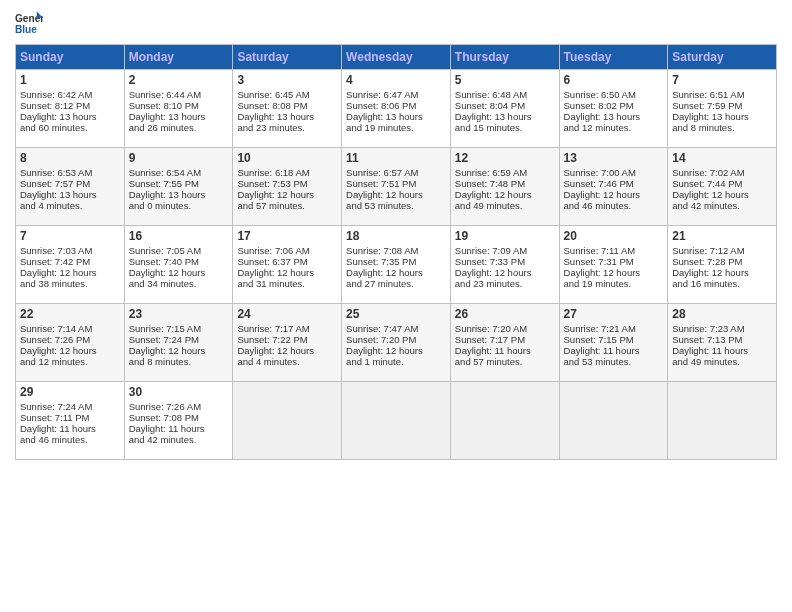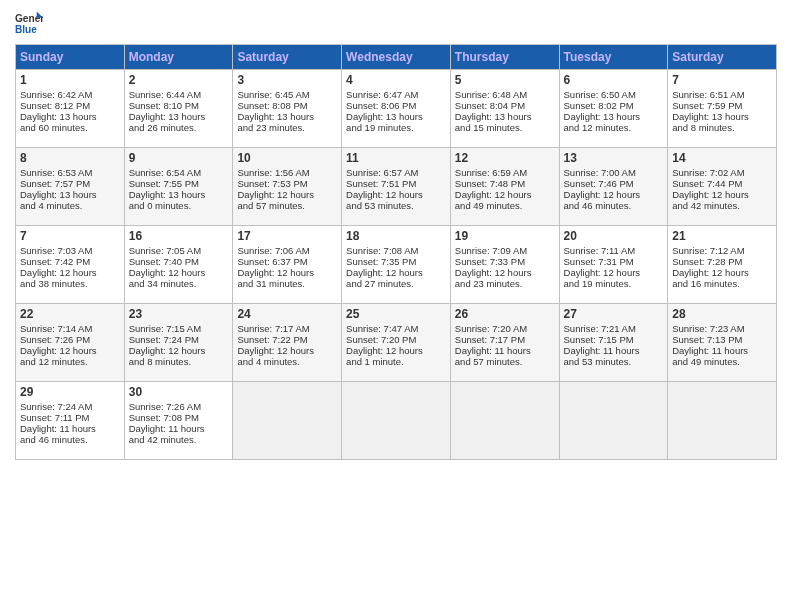--- a/index.html
+++ b/index.html
@@ -169,21 +169,21 @@
           </td>
           <td>
             <span class="day-num">9</span>
             <div>Sunrise: 6:54 AM</div>
             <div>Sunset: 7:55 PM</div>
             <div>Daylight: 13 hours</div>
             <div>and 0 minutes.</div>
           </td>
           <td>
             <span class="day-num">10</span>
-            <div>Sunrise: 1:56 AM</div>
+            <div>Sunrise: 6:18 AM</div>
             <div>Sunset: 7:53 PM</div>
             <div>Daylight: 12 hours</div>
             <div>and 57 minutes.</div>
           </td>
           <td>
             <span class="day-num">11</span>
             <div>Sunrise: 6:57 AM</div>
             <div>Sunset: 7:51 PM</div>
             <div>Daylight: 12 hours</div>
             <div>and 53 minutes.</div>

